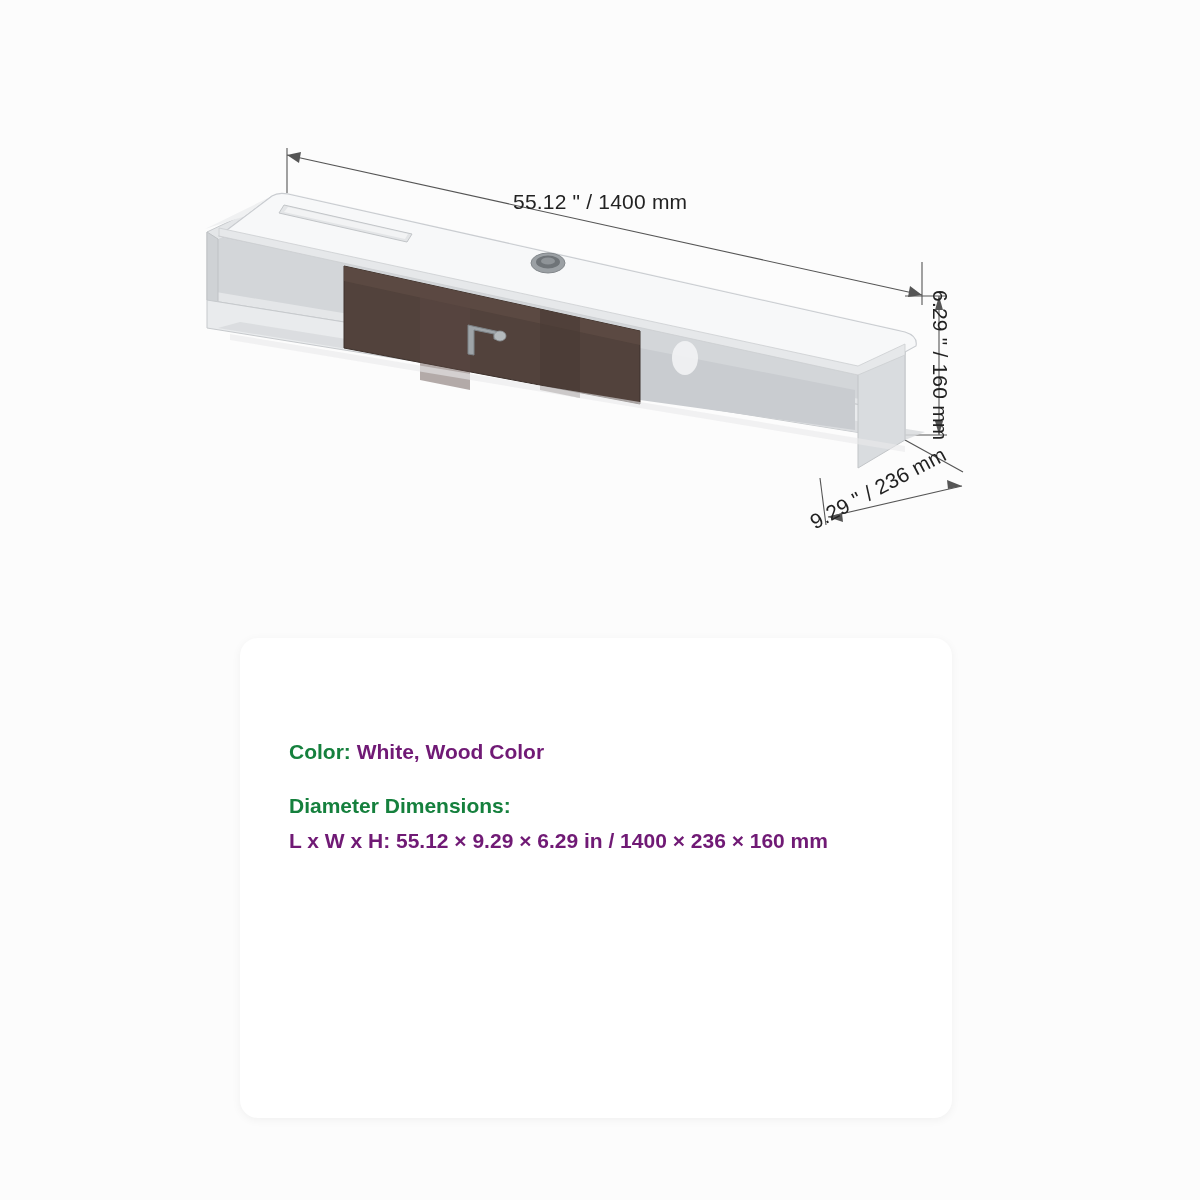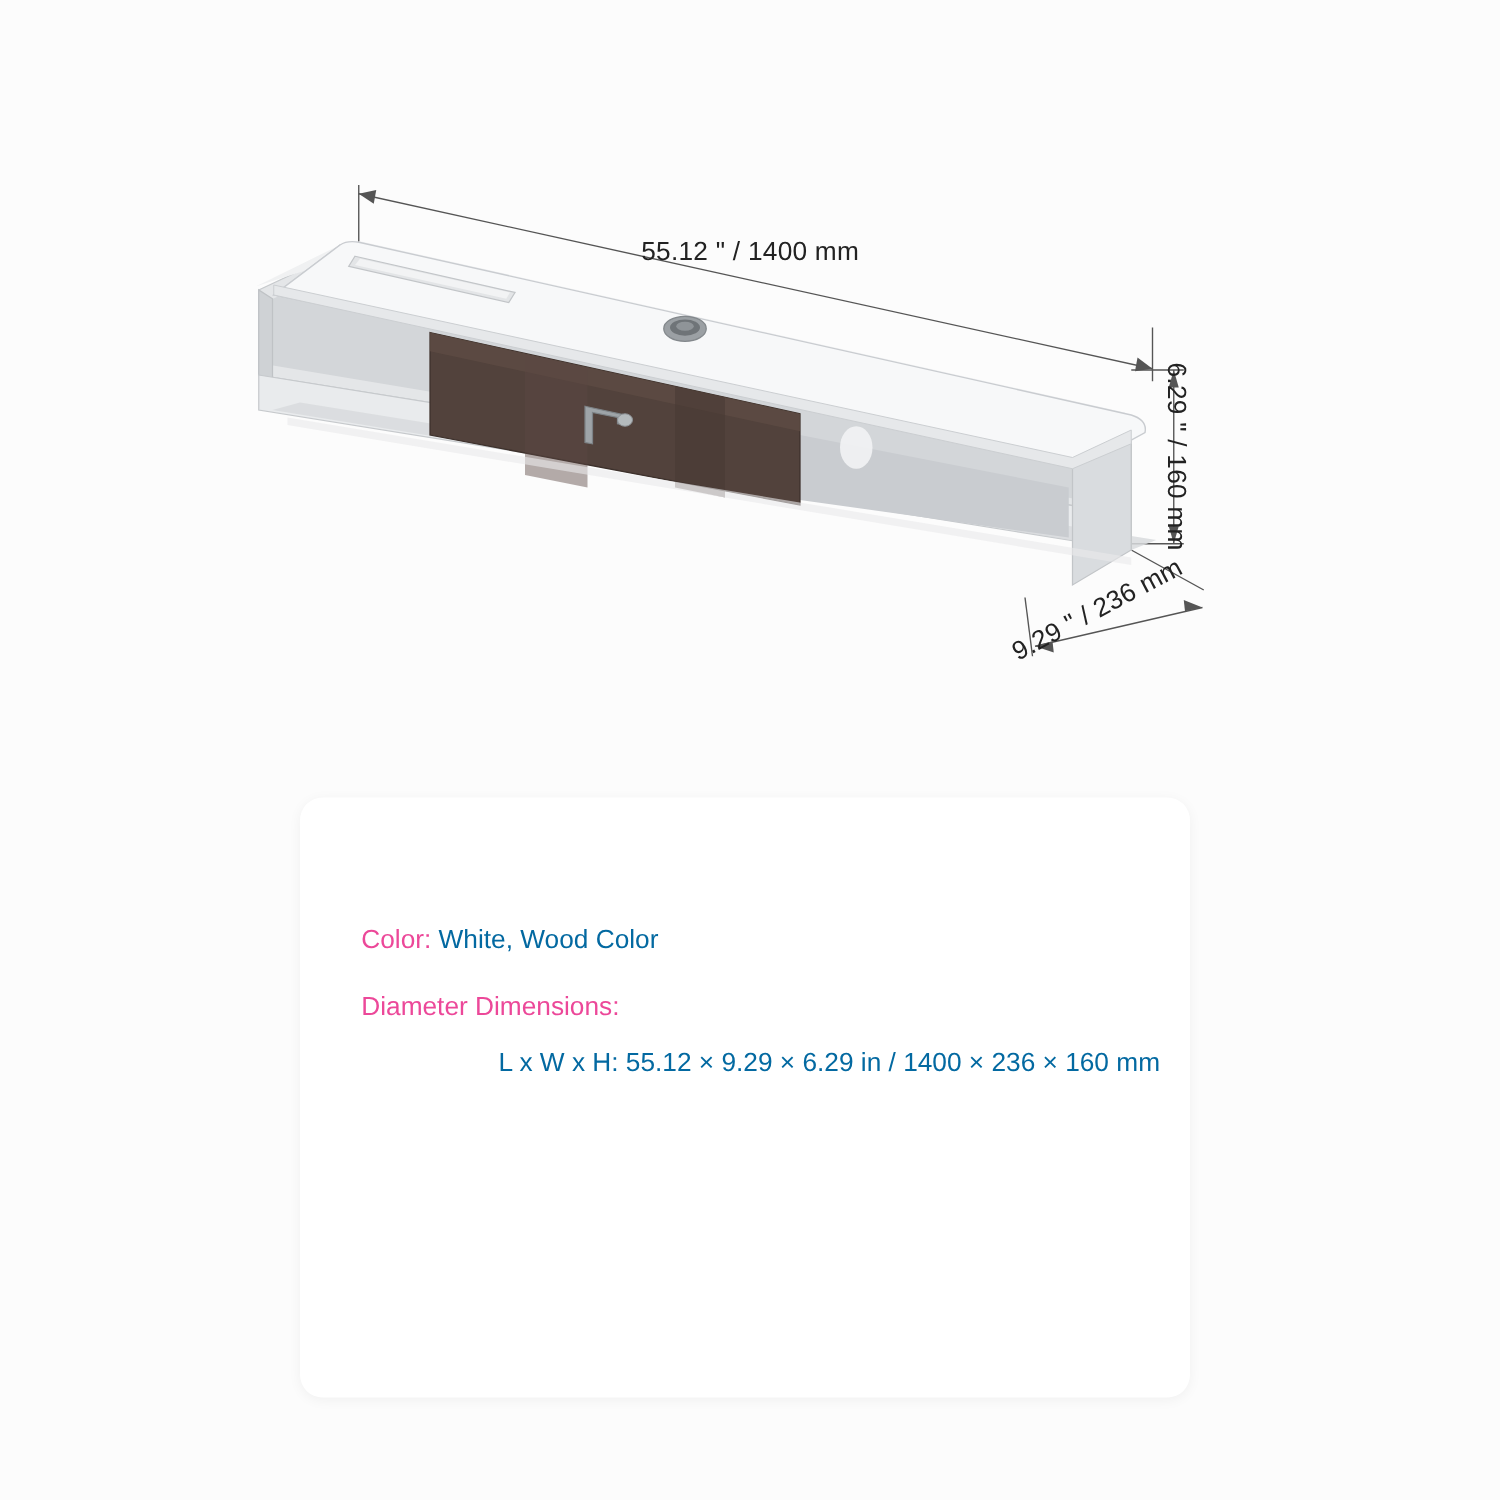--- a/index.html
+++ b/index.html
@@ -80,31 +80,30 @@
   .spec-row {
     margin-bottom: 26px;
     font-size: 21px;
     line-height: 1.35;
     color: #1a1a1a;
   }
   .spec-row:last-child {
     margin-bottom: 0;
   }
   .spec-label {
-    font-weight: normal;
-    color: #ec4899;
+    font-weight: bold;
+    color: #15803d;
   }
   .spec-value {
-    font-weight: normal;
-    color: #0369a1;
+    font-weight: bold;
+    color: #701a75;
   }
   .spec-row.stacked .spec-value {
     display: block;
-    margin-top: 16px;
-    text-align: right;
+    margin-top: 6px;
   }
 </style>
 </head>
 <body>
 
 <div class="page">
 
   <div class="product-area">
 
     <svg class="product-svg" width="1200" height="620" viewBox="0 0 1200 620">

